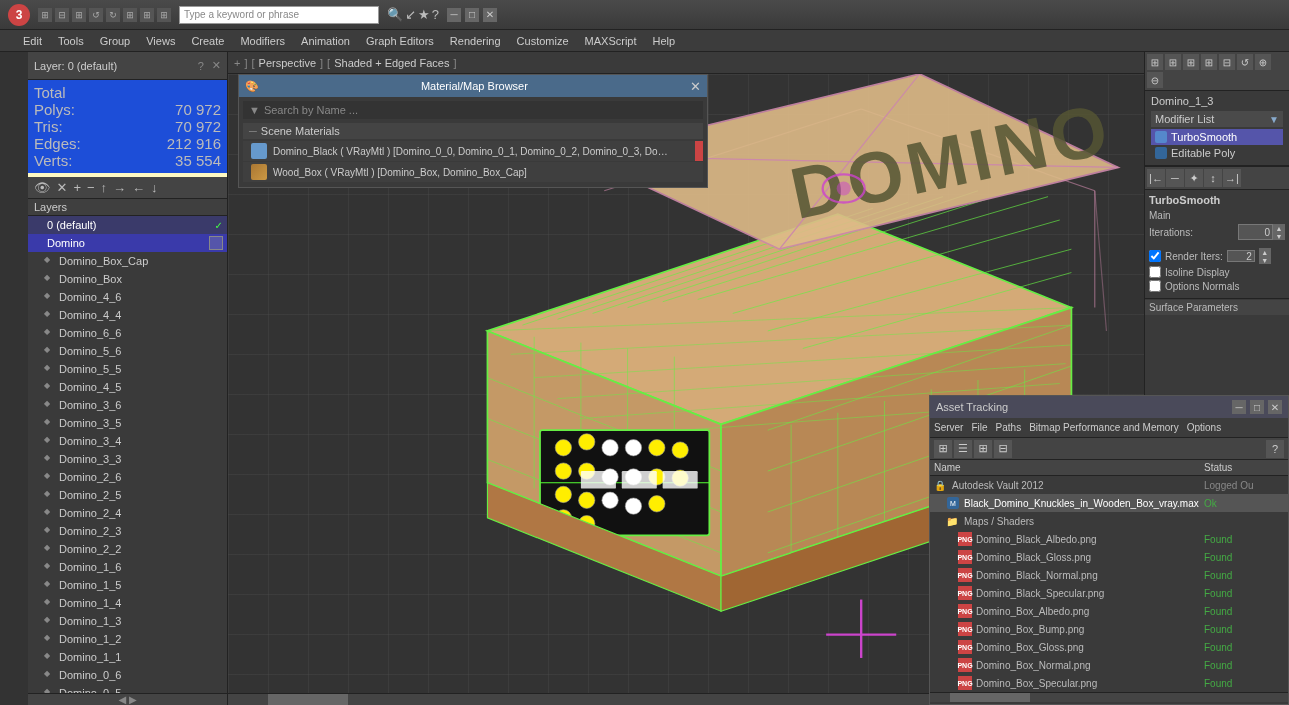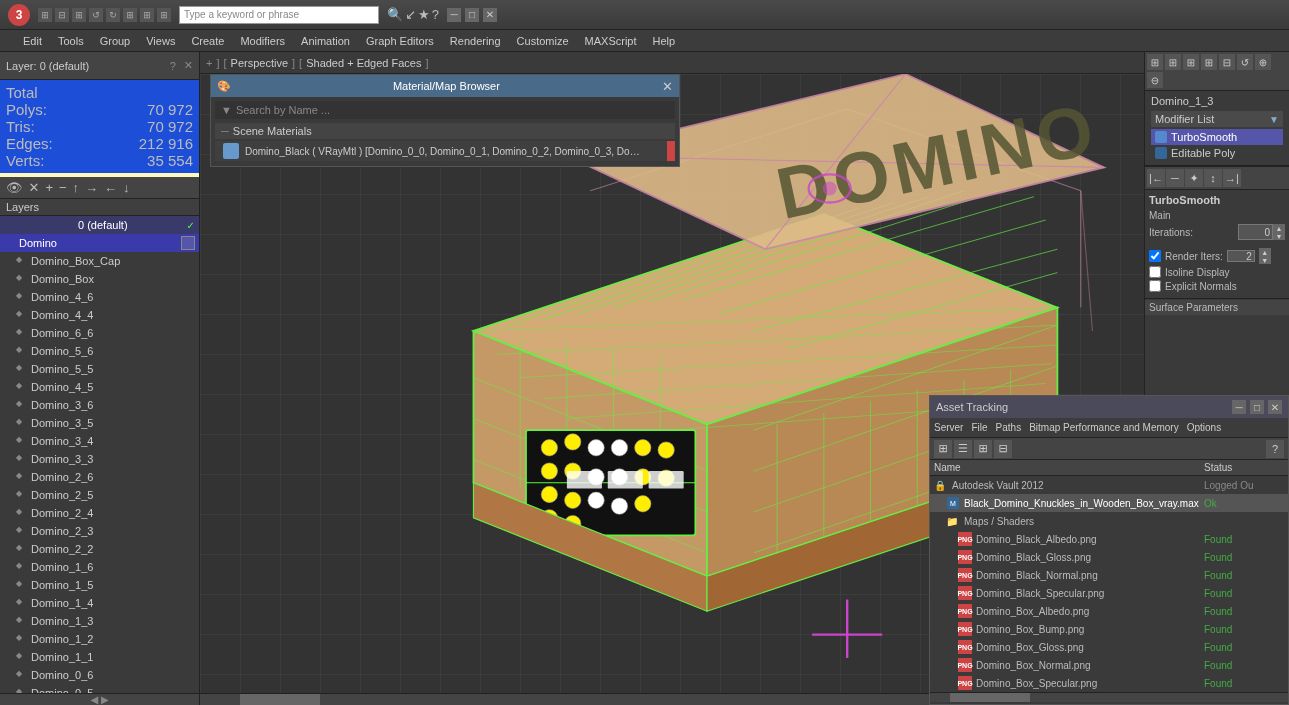--- a/index.html
+++ b/index.html
@@ -83,20 +83,21 @@
       height: calc(705px - 52px);
     }
 
     
     #left-panel {
       width: 200px;
       background: #3a3a3a;
       border-right: 1px solid #222;
       display: flex;
       flex-direction: column;
+      margin-left: 28px;
     }
 
     #layer-header {
       height: 28px;
       background: #444;
       display: flex;
       align-items: center;
       padding: 0 6px;
       border-bottom: 1px solid #222;
       gap: 4px;
@@ -141,21 +142,21 @@
     }
     .layer-item {
       display: flex;
       align-items: center;
       padding: 1px 4px;
       cursor: pointer;
       font-size: 11px;
       color: #ccc;
       height: 18px;
     }
-    .layer-item.selected { background: #3a3a6a; color: white; text-align: center; }
+    .layer-item.selected { background: #3a3a6a; color: white; }
     .layer-item.domino-selected { background: #3a3aaa; color: white; }
     .layer-item .layer-icon {
       width: 12px; height: 12px;
       margin-right: 3px;
       font-size: 10px;
       color: #888;
     }
     .layer-item .layer-name { flex: 1; }
     .layer-item .layer-check { color: #4f4; font-size: 10px; }
     .layer-item .layer-box {
@@ -842,20 +843,24 @@
           <div class="section-header">
             <span class="minus">─</span>
             <span>Scene Materials</span>
           </div>
           <div id="material-list">
               <div class="material-item">
                 <div class="mat-icon"></div>
                 <span style="font-size: 10px; overflow: hidden; text-overflow: ellipsis; white-space: nowrap; max-width: 400px;">Domino_Black ( VRayMtl ) [Domino_0_0, Domino_0_1, Domino_0_2, Domino_0_3, Domino_0_...</span>
                 <div class="mat-bar"></div>
               </div>
+              <div class="material-item">
+                <div class="mat-icon wood"></div>
+                <span style="font-size: 10px; overflow: hidden; text-overflow: ellipsis; white-space: nowrap; max-width: 400px;">Wood_Box ( VRayMtl ) [Domino_Box, Domino_Box_Cap]</span>
+              </div>
             </div>
         </div>
       </div>
 
     </div>
     <div id="viewport-hscroll">
       <div style="height:100%;width:80px;background:#666;margin-left:40px;"></div>
     </div>
   </div>
 
@@ -919,21 +924,21 @@
           <span>▲</span>
             <span>▼</span>
         </div>
       </div>
       <div class="checkbox-row">
         <input type="checkbox" style="">
         <label>Isoline Display</label>
       </div>
       <div class="checkbox-row">
         <input type="checkbox" style="">
-        <label>Explicit Normals</label>
+        <label>Options Normals</label>
       </div>
     </div>
     <div class="surface-params-header">Surface Parameters</div>
   </div>
 </div>
 
 <div id="asset-tracking">
   <div class="at-header">
     <span>Asset Tracking</span>
     <div class="at-controls">

